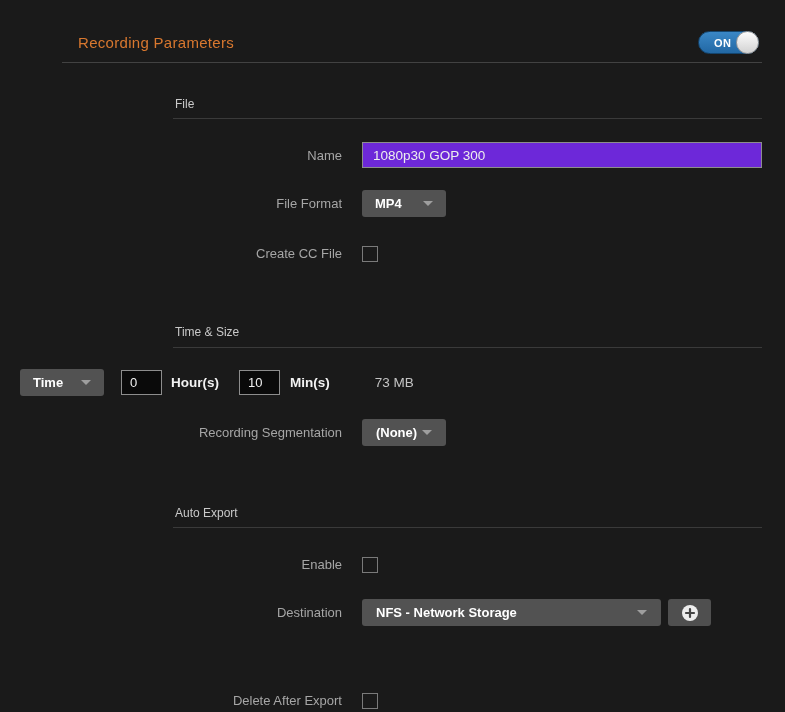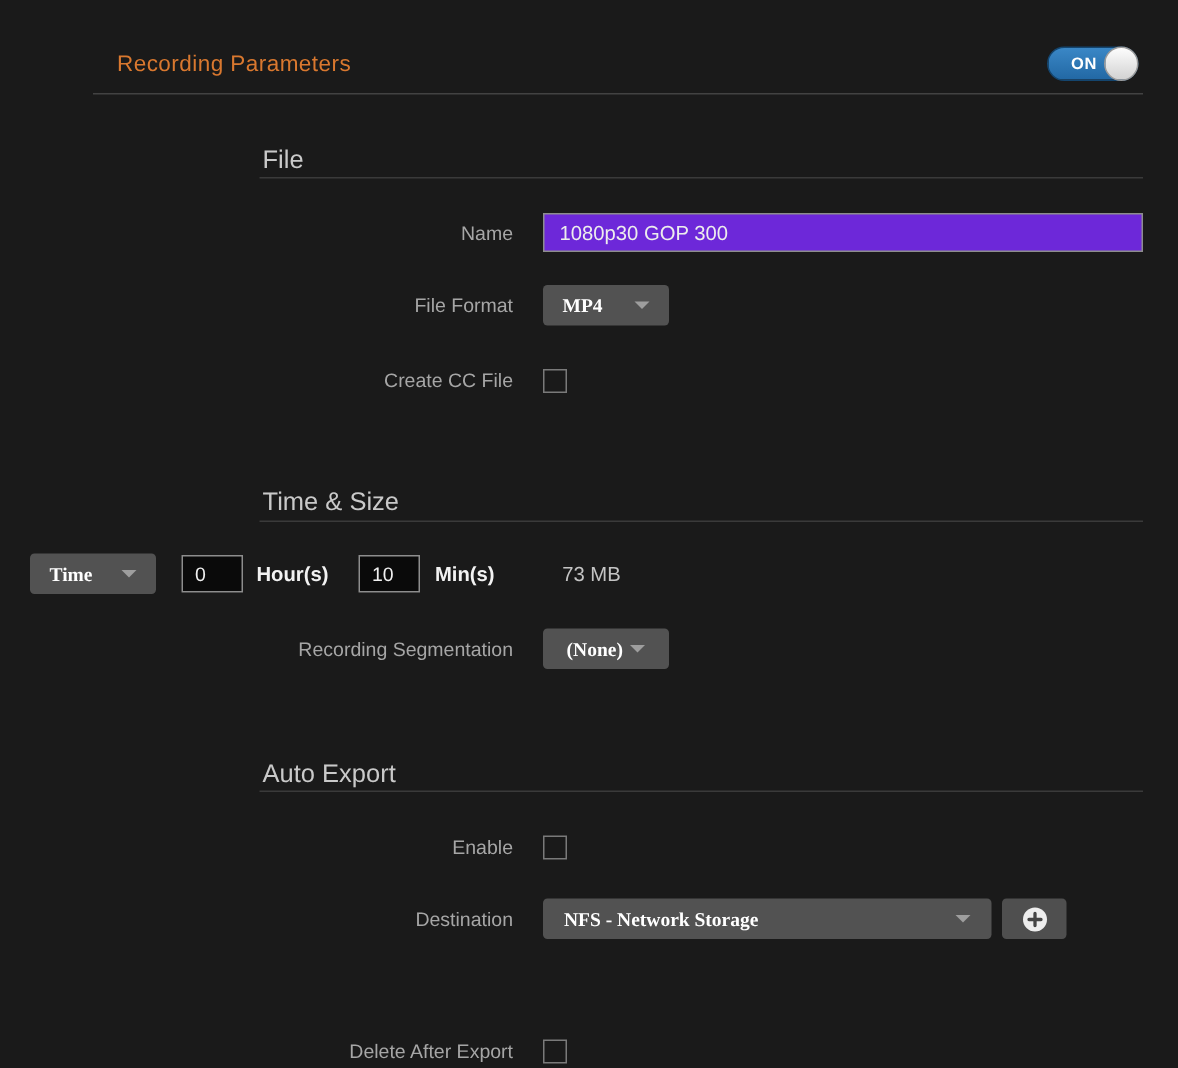--- a/index.html
+++ b/index.html
@@ -34,21 +34,21 @@
     margin-left: 15px; letter-spacing: 0.5px;
   }
   .toggle-knob {
     position: absolute; right: -1px; top: -1px;
     width: 23px; height: 23px; border-radius: 50%;
     background: linear-gradient(#fdfdfd, #d2d2d2);
     border: 1px solid #9a9a9a;
   }
 
   
-  .section-title { left: 175px; color: #c9c9c9; font-size: 17px; }
+  .section-title { left: 175px; color: #c9c9c9; font-size: 12px; }
   .section-divider { left: 173px; right: 23px; height: 1px; background: #3a3a3a; }
   #file-title { top: 97px; }
   #file-divider { top: 118px; }
   #ts-title { top: 325px; }
   #ts-divider { top: 347px; }
   #ae-title { top: 506px; }
   #ae-divider { top: 527px; }
 
   
   .row { position: absolute; left: 0; right: 0; display: flex; align-items: center; }
@@ -76,21 +76,21 @@
   }
   .num-input {
     width: 41px; height: 25px;
     background: #0a0a0a; border: 1px solid #8d8d8d;
     color: #f0f0f0; font-size: 13px; font-family: "Liberation Sans", sans-serif;
     padding: 0 0 0 8px; outline: none;
   }
   .dd-btn {
     height: 27px; background: #525252; border: none; border-radius: 3px;
     color: #ffffff; font-size: 13px; font-weight: bold;
-    font-family: Liberation Serif, serif;
+    font-family: Liberation Sans, sans-serif;
     display: flex; align-items: center; cursor: pointer;
   }
   .dd-sm { width: 84px; padding: 0 13px; justify-content: space-between; }
   .dd-center { width: 84px; justify-content: center; gap: 5px; padding: 0 16px; }
   .dd-wide { width: 299px; padding: 0 14px; justify-content: space-between; font-weight: bold; }
   .caret {
     width: 0; height: 0;
     border-left: 5px solid transparent; border-right: 5px solid transparent;
     border-top: 5px solid #9e9e9e;
   }

